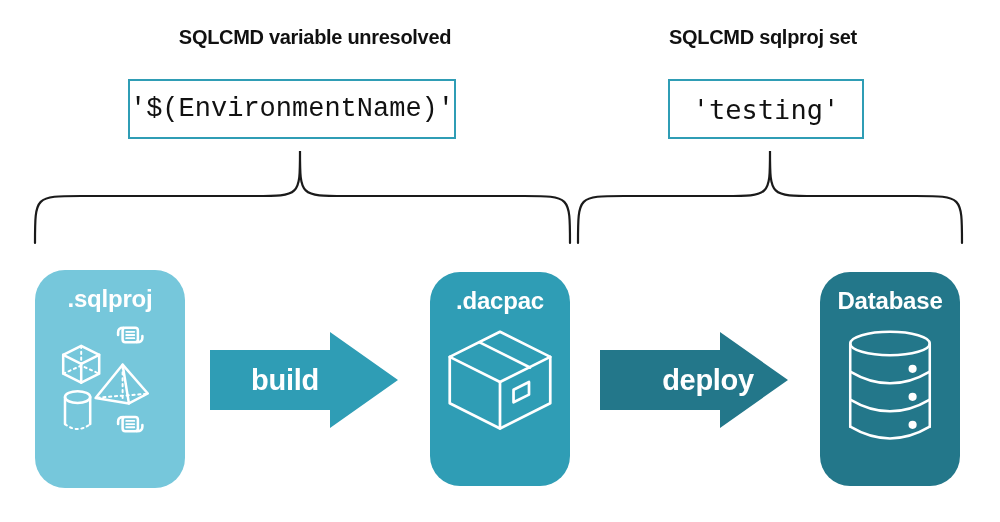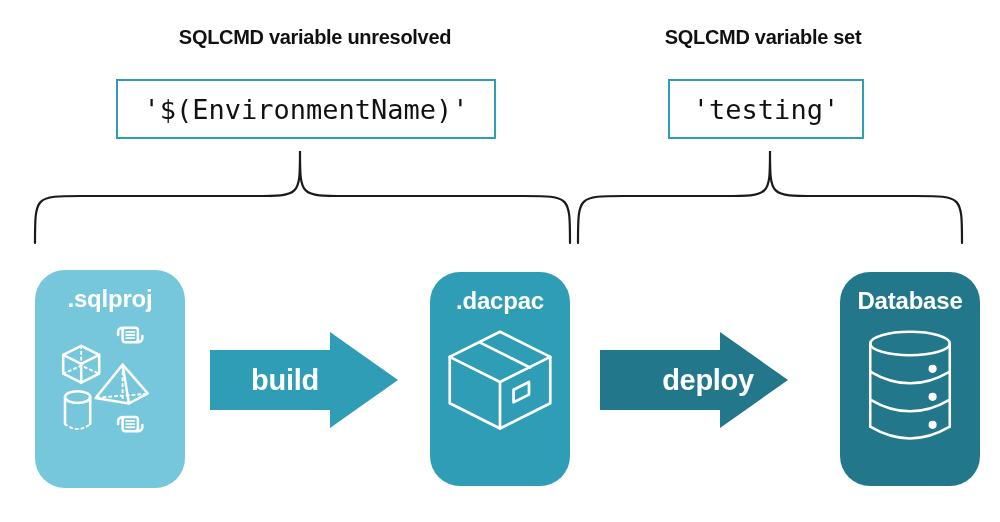--- a/index.html
+++ b/index.html
@@ -24,51 +24,51 @@
   }
   .heading-left{left:60px;top:26px;width:510px;}
   .heading-right{left:553px;top:26px;width:420px;}
   .codebox{
     position:absolute;top:79px;height:60px;box-sizing:border-box;
     border:2.5px solid var(--code-border,#2F9DB5);background:#fff;
     display:flex;align-items:center;justify-content:center;
     font-family:"DejaVu Sans Mono",monospace;font-size:27px;color:#111;
     white-space:nowrap;
   }
-  .codebox-left{left:116px;width:380px;}
+  .codebox-left{left:128px;width:328px;font-family:Liberation Mono, monospace;}
   .codebox-right{left:668px;width:196px;justify-content:center;}
   .overlay{position:absolute;left:0;top:0;width:1000px;height:522px;}
   .brace{fill:none;stroke:var(--brace-stroke,#1a1a1a);stroke-width:2.2;stroke-linecap:round;}
   .arrow-build{fill:var(--build-arrow,#2F9DB5);}
   .arrow-deploy{fill:var(--deploy-arrow,#23778A);}
   .arrow-label{
     position:absolute;top:348px;height:64px;display:flex;align-items:center;justify-content:center;
     color:#fff;font-weight:700;font-size:29px;letter-spacing:-0.3px;
   }
   .arrow-label-build{left:212px;width:146px;}
   .arrow-label-deploy{left:600px;width:150px;margin-left:33px;}
   .stage{
     position:absolute;border-radius:30px;color:#fff;text-align:center;box-sizing:border-box;
   }
   .stage-sqlproj{left:35px;top:270px;width:150px;height:218px;background:var(--sqlproj-fill,#76C7DB);}
   .stage-dacpac{left:430px;top:272px;width:140px;height:214px;background:var(--dacpac-fill,#2F9DB5);}
-  .stage-database{left:820px;top:272px;width:140px;height:214px;background:var(--database-fill,#23778A);margin-left:20px;}
+  .stage-database{left:820px;top:272px;width:140px;height:214px;background:var(--database-fill,#23778A);}
   .stage-title{font-weight:700;font-size:24px;padding-top:15px;letter-spacing:-0.2px;}
   .stage-icon{display:block;margin:8px auto 0;}
   .stage-icon *{fill:none;stroke:var(--icon-stroke,#fff);stroke-width:2.8;stroke-linecap:round;stroke-linejoin:round;}
   .stage-icon .dot{fill:var(--icon-stroke,#fff);stroke:none;}
   .stage-icon .dash{stroke-dasharray:2.5 4;stroke-width:2.2;}
 </style>
 </head>
 <body>
 
 <div class="canvas">
 
   <div class="heading heading-left">SQLCMD variable unresolved</div>
-  <div class="heading heading-right">SQLCMD variable set</div>
+  <div class="heading heading-right">SQLCMD sqlproj set</div>
 
   <div class="codebox codebox-left">
     <span>'$(EnvironmentName)'</span>
   </div>
   <div class="codebox codebox-right">
     <span>'testing'</span>
   </div>
 
   <svg class="overlay" viewBox="0 0 1000 522">
     <path class="brace" d="M35 243 C35 196 35 196 81 196 L254 196 C300 196 300 196 300 151 C300 196 300 196 346 196 L524 196 C570 196 570 196 570 243"></path>

